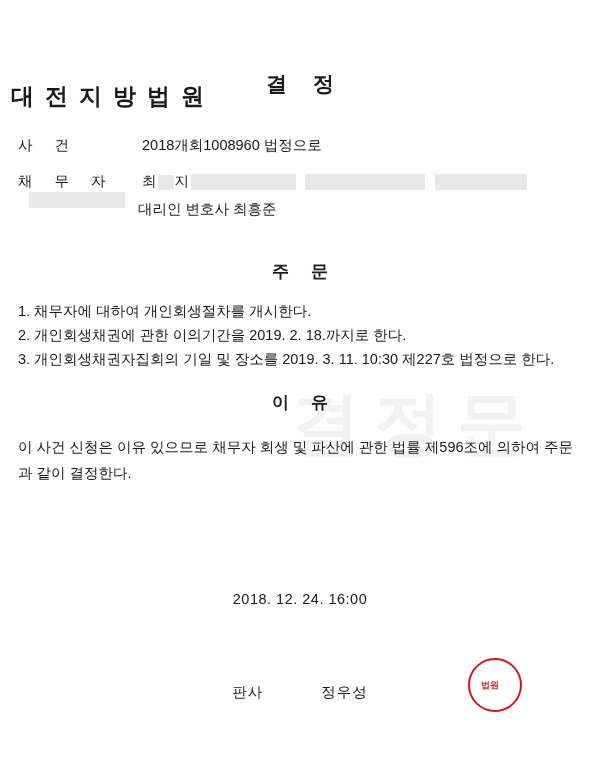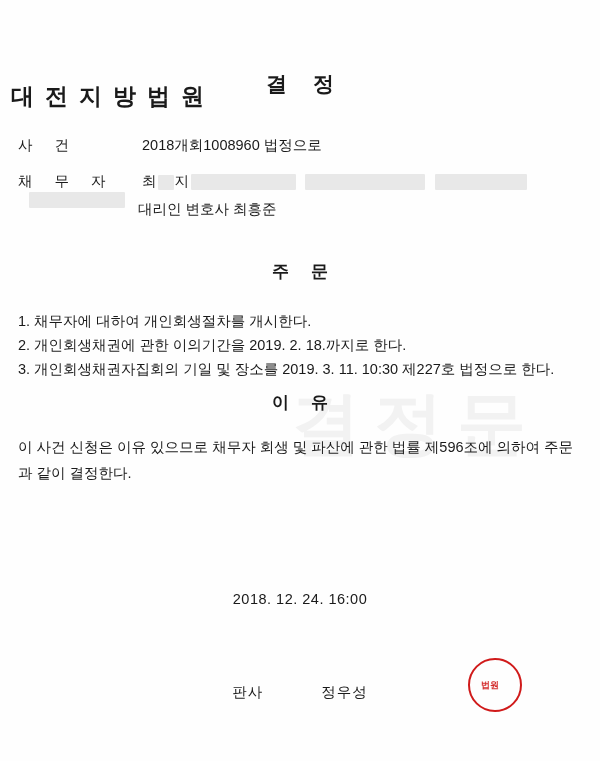--- a/index.html
+++ b/index.html
@@ -115,21 +115,21 @@
     font-weight: bold;
     letter-spacing: 22px;
     text-indent: 22px;
   }
   .head-order { top: 260px; }
   .head-reason { top: 391px; text-align: center; }
 
   .order-list {
     position: absolute;
     left: 18px;
-    top: 309px;
+    top: 299px;
     width: 566px;
     font-size: 14.5px;
     line-height: 24px;
   }
   .order-list div { white-space: nowrap; }
 
   .reason-body {
     position: absolute;
     left: 18px;
     top: 434px;

